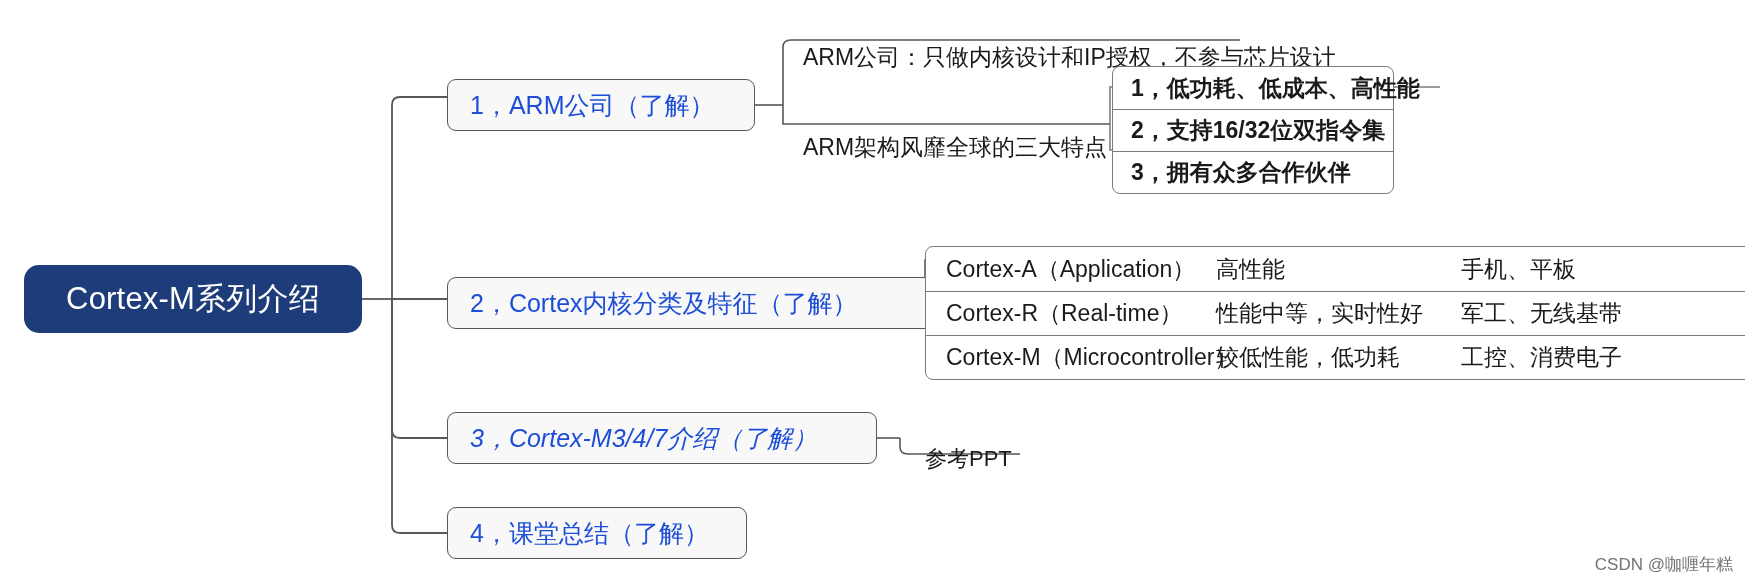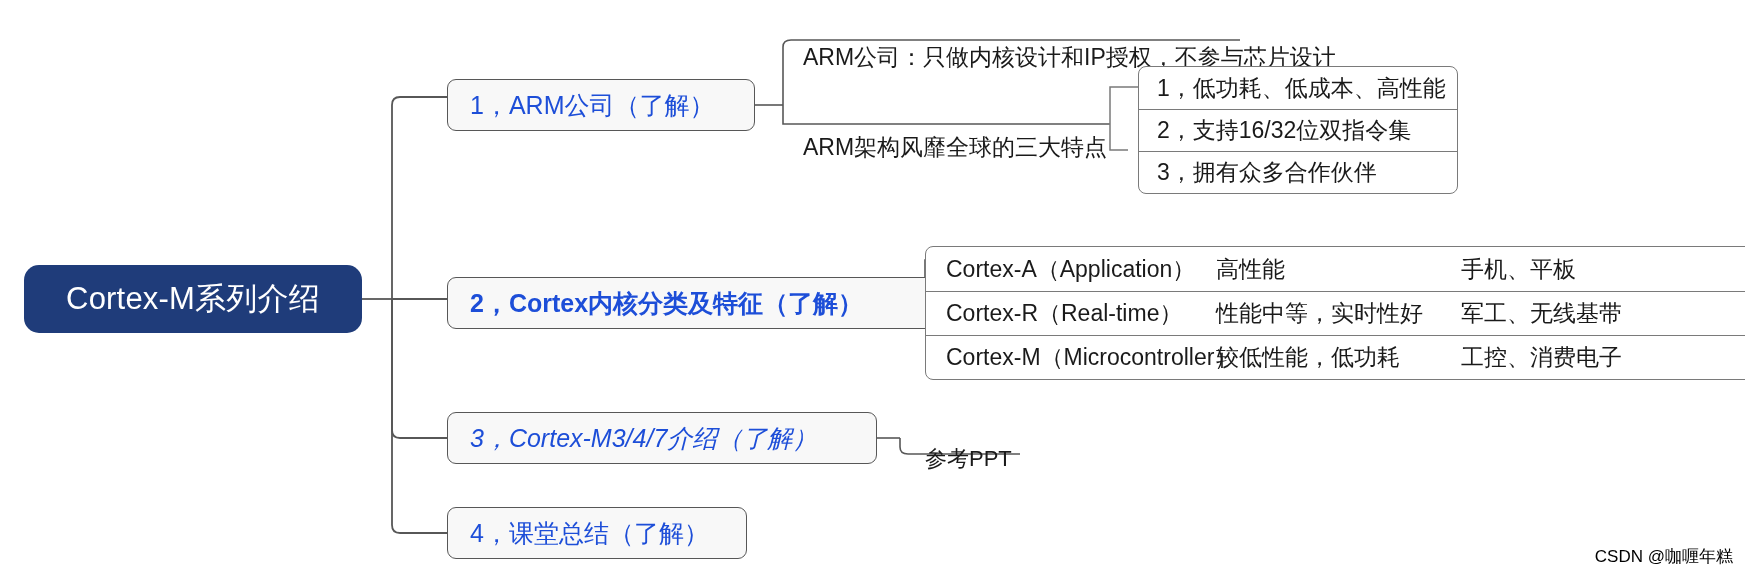--- a/index.html
+++ b/index.html
@@ -58,21 +58,21 @@
     align-items: center;
     height: 52px;
   }
   .l1-label {
     color: #1d4ed8;
     font-size: 25px;
     white-space: nowrap;
     padding: 0 22px;
   }
   #node-arm      { left: 447px;  top: 79px;  width: 308px; }
-  #node-cortex   { left: 447px;  top: 277px; width: 556px; font-weight: bold; }
+  #node-cortex   { left: 447px;  top: 277px; width: 556px; }
   #node-m347     { left: 447px;  top: 412px; width: 430px; font-style: italic; }
   #node-summary  { left: 447px;  top: 507px; width: 300px; }
 
   
   .plain-label {
     position: absolute;
     color: #1a1a1a;
     font-size: 23px;
     white-space: nowrap;
     line-height: 1;
@@ -99,44 +99,45 @@
     white-space: nowrap;
   }
   .sub-row + .sub-row {
     border-top: 1.4px solid #7a7a7a;
   }
   .sub-row span {
     color: #1a1a1a;
     font-size: 23px;
   }
   #grp-arm-feats {
-    left: 1138px;
+    left: 1112px;
     top: 66px;
-    width: 320px;
+    width: 282px;
+    font-weight: bold;
   }
   
   #grp-cortex {
     left: 925px;
     top: 246px;
     width: 913px;
   }
   #grp-cortex .sub-row {
     height: 44px;
     padding: 0 0 0 20px;
   }
   .c-name  { display:inline-block; width: 270px; color:#1a1a1a; font-size: 23px; }
   .c-perf  { display:inline-block; width: 245px; color:#1a1a1a; font-size: 23px; }
   .c-use   { display:inline-block; color:#1a1a1a; font-size: 23px; }
 
   
   .watermark {
     position: absolute;
     right: 12px;
-    bottom: 16px;
-    color: #000000;
+    bottom: 8px;
+    color: #737373;
     font-size: 17px;
     white-space: nowrap;
   }
 </style>
 </head>
 <body>
 
 <div id="canvas">
 
   <svg class="lines" viewBox="0 0 1745 584" width="1745" height="584" xmlns="http://www.w3.org/2000/svg">

